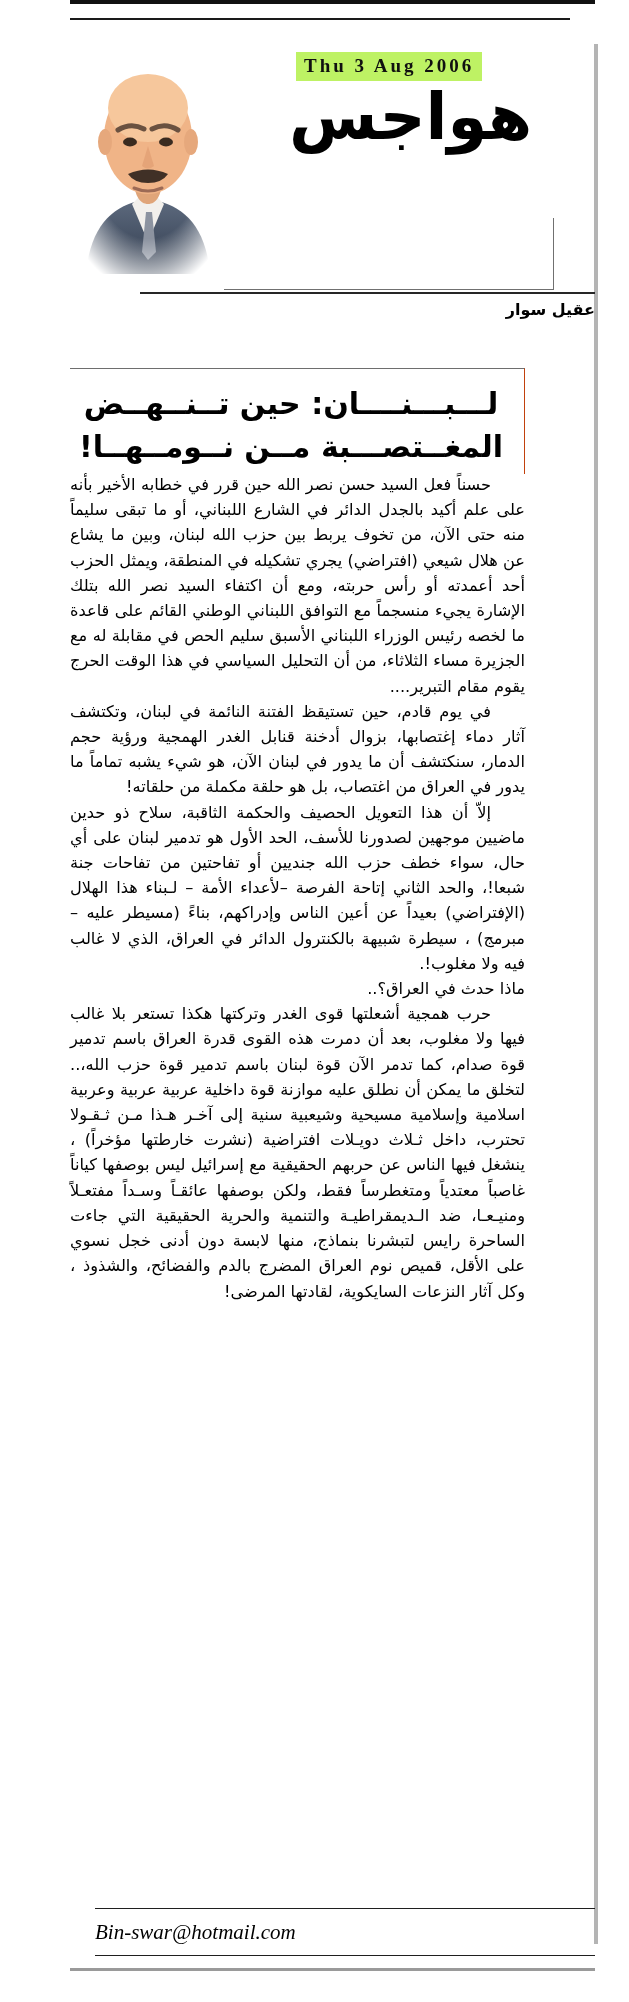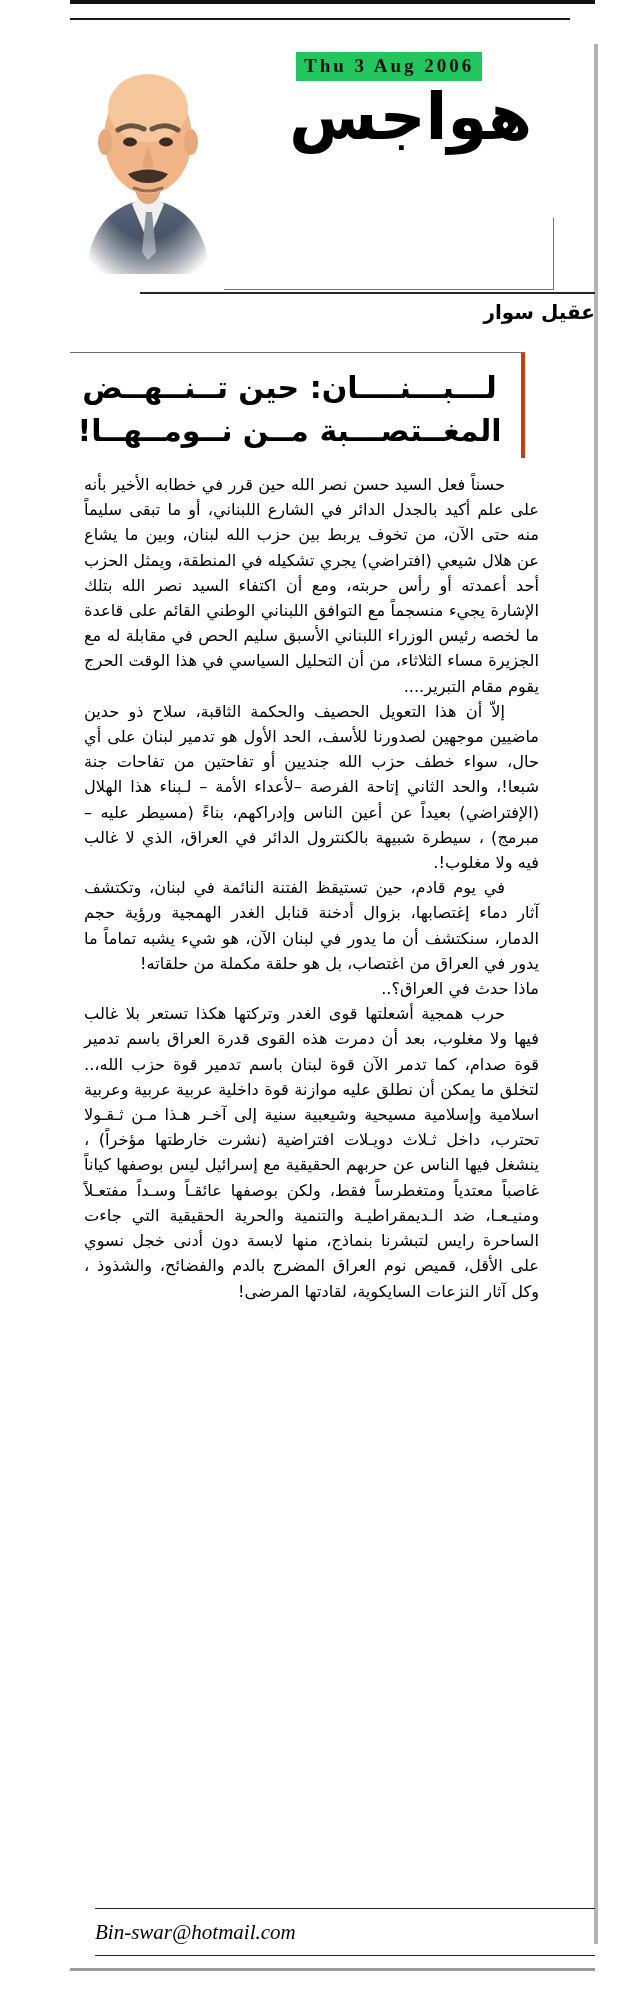--- a/index.html
+++ b/index.html
@@ -68,21 +68,21 @@
     width: 152px;
     height: 228px;
     overflow: hidden;
   }
   .portrait svg { display: block; }
 
   .date-badge {
     position: absolute;
     left: 296px;
     top: 22px;
-    background: #22c55e;
+    background: #bef264;
     color: #101010;
     font-family: "Liberation Serif", "DejaVu Serif", serif;
     font-size: 19px;
     font-weight: 700;
     letter-spacing: 3.0px;
     padding: 3px 8px 4px 8px;
     white-space: nowrap;
     line-height: 1.15;
   }
 
@@ -118,57 +118,57 @@
     top: 292px;
     width: 525px;
   }
   .byline-rule-top {
     width: 455px;
     height: 2px;
     background: #262626;
   }
   .byline-name {
     font-family: "DejaVu Sans", "Liberation Sans", sans-serif;
-    font-size: 20px;
+    font-size: 16px;
     font-weight: 700;
     direction: rtl;
     text-align: right;
     width: 455px;
     padding: 7px 0 6px 0;
     line-height: 1.1;
     color: #000;
   }
 
   
   .headline-box {
     position: absolute;
     left: 70px;
-    top: 352px;
+    top: 368px;
     width: 455px;
     border-top: 1px solid #6e6e6e;
-    border-right: 4px solid #c2410c;
+    border-right: 1px solid #c2410c;
     box-sizing: border-box;
     padding: 14px 12px 6px 0;
   }
   .headline {
     font-family: "DejaVu Sans", "Liberation Sans", sans-serif;
     font-size: 30px;
     font-weight: 700;
     direction: rtl;
     text-align: center;
     line-height: 1.42;
     letter-spacing: 0px;
     color: #000;
     white-space: pre-line;
   }
 
   
   .body-col {
     position: absolute;
-    left: 84px;
+    left: 70px;
     top: 472px;
     width: 455px;
     direction: rtl;
     text-align: justify;
     text-justify: inter-word;
     font-family: "DejaVu Sans", "Liberation Sans", sans-serif;
     font-size: 16.2px;
     line-height: 25.2px;
     color: #000000;
   }
@@ -285,22 +285,22 @@
     <div class="byline-rule-top"></div>
     <div class="byline-name">عقيل سوار</div>
   </div>
 
   <div class="headline-box">
     <div class="headline">لـــبـــنــــان: حين تــنــهــض المغــتصـــبة مــن نــومــهــا!</div>
   </div>
 
   <div class="body-col">
     <p>حسناً فعل السيد حسن نصر الله حين قرر في خطابه الأخير بأنه على علم أكيد بالجدل الدائر في الشارع اللبناني، أو ما تبقى سليماً منه حتى الآن، من تخوف يربط بين حزب الله لبنان، وبين ما يشاع عن هلال شيعي (افتراضي) يجري تشكيله في المنطقة، ويمثل الحزب أحد أعمدته أو رأس حربته، ومع أن اكتفاء السيد نصر الله بتلك الإشارة يجيء منسجماً مع التوافق اللبناني الوطني القائم على قاعدة ما لخصه رئيس الوزراء اللبناني الأسبق سليم الحص في مقابلة له مع الجزيرة مساء الثلاثاء، من أن التحليل السياسي في هذا الوقت الحرج يقوم مقام التبرير....</p>
+    <p>في يوم قادم، حين تستيقظ الفتنة النائمة في لبنان، وتكتشف آثار دماء إغتصابها، بزوال أدخنة قنابل الغدر الهمجية ورؤية حجم الدمار، سنكتشف أن ما يدور في لبنان الآن، هو شيء يشبه تماماً ما يدور في العراق من اغتصاب، بل هو حلقة مكملة من حلقاته!</p>
     <p>إلاّ أن هذا التعويل الحصيف والحكمة الثاقبة، سلاح ذو حدين ماضيين موجهين لصدورنا للأسف، الحد الأول هو تدمير لبنان على أي حال، سواء خطف حزب الله جنديين أو تفاحتين من تفاحات جنة شبعا!، والحد الثاني إتاحة الفرصة –لأعداء الأمة – لـبناء هذا الهلال (الإفتراضي) بعيداً عن أعين الناس وإدراكهم، بناءً (مسيطر عليه – مبرمج) ، سيطرة شبيهة بالكنترول الدائر في العراق، الذي لا غالب فيه ولا مغلوب!.</p>
-    <p>في يوم قادم، حين تستيقظ الفتنة النائمة في لبنان، وتكتشف آثار دماء إغتصابها، بزوال أدخنة قنابل الغدر الهمجية ورؤية حجم الدمار، سنكتشف أن ما يدور في لبنان الآن، هو شيء يشبه تماماً ما يدور في العراق من اغتصاب، بل هو حلقة مكملة من حلقاته!</p>
     <p class="center">ماذا حدث في العراق؟..</p>
     <p>حرب همجية أشعلتها قوى الغدر وتركتها هكذا تستعر بلا غالب فيها ولا مغلوب، بعد أن دمرت هذه القوى قدرة العراق باسم تدمير قوة صدام، كما تدمر الآن قوة لبنان باسم تدمير قوة حزب الله،.. لتخلق ما يمكن أن نطلق عليه موازنة قوة داخلية عربية عربية وعربية اسلامية وإسلامية مسيحية وشيعبية سنية إلى آخـر هـذا مـن ثـقـولا تحترب، داخل ثـلاث دويـلات افتراضية (نشرت خارطتها مؤخراً) ، ينشغل فيها الناس عن حربهم الحقيقية مع إسرائيل ليس بوصفها كياناً غاصباً معتدياً ومتغطرساً فقط، ولكن بوصفها عائقـاً وسـداً مفتعـلاً ومنيـعـا، ضد الـديمقراطيـة والتنمية والحرية الحقيقية التي جاءت الساحرة رايس لتبشرنا بنماذج، منها لابسة دون أدنى خجل نسوي على الأقل، قميص نوم العراق المضرج بالدم والفضائح، والشذوذ ، وكل آثار النزعات السايكوية، لقادتها المرضى!</p>
   </div>
 
   <div class="footer">
     <div class="footer-rule-a"></div>
     <div class="footer-email">Bin-swar@hotmail.com</div>
     <div class="footer-rule-b"></div>
     <div class="footer-rule-c"></div>
   </div>

